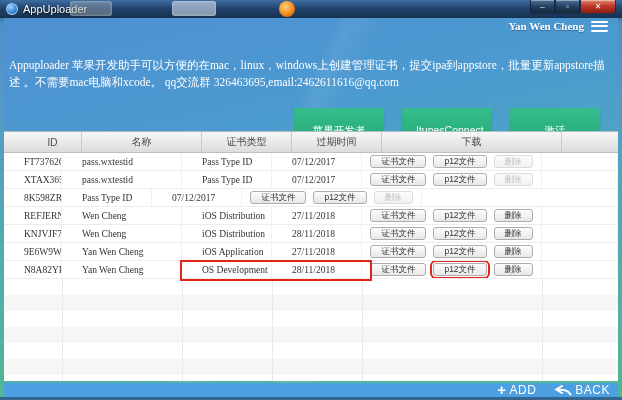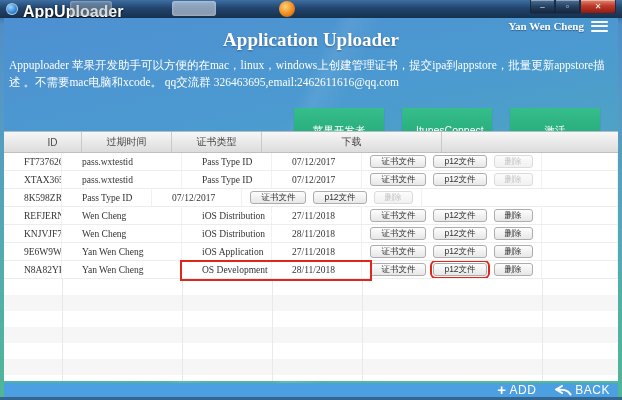--- a/index.html
+++ b/index.html
@@ -5,21 +5,21 @@
   html,body{margin:0;padding:0;background:#222;}
   .window{position:relative;width:622px;height:400px;overflow:hidden;
     font-family:"Liberation Sans",sans-serif;
     background:linear-gradient(180deg,#1c3c63 0%,#4f8fc4 6%,#5596c9 20%,#53aab2 60%,#4fb795 100%);}
   
   .titlebar{position:absolute;left:0;top:0;width:622px;height:18px;
     background:linear-gradient(180deg,#3d6ea3 0%,#22456e 45%,#16314f 100%);}
   .app-icon{position:absolute;left:6px;top:3px;width:12px;height:12px;border-radius:50%;
     background:radial-gradient(circle at 35% 30%,#9fd4ff 0%,#3c8fd8 55%,#1a5fa8 100%);
     border:1px solid rgba(255,255,255,.5);box-sizing:border-box;}
-  .title-text{position:absolute;left:23px;top:3px;font-size:16px;font-weight:bold;color:#fff;
+  .title-text{position:absolute;left:23px;top:3px;font-size:11px;font-weight:normal;color:#fff;
     text-shadow:0 1px 2px #000;}
   .glass{position:absolute;top:1px;height:15px;border-radius:3px;background:rgba(200,220,240,.30);
     box-shadow:inset 0 0 3px rgba(255,255,255,.5);}
   .g1{left:70px;width:42px;background:rgba(160,170,180,.45);}
   .g2{left:172px;width:44px;background:rgba(225,235,245,.55);}
   .firefox{position:absolute;left:279px;top:1px;width:16px;height:16px;border-radius:50%;
     background:radial-gradient(circle at 40% 35%,#ffd27a 0%,#f08a1d 55%,#b34a0a 100%);}
   .win-controls{position:absolute;right:6px;top:0;display:flex;}
   .wc{height:14px;display:flex;align-items:center;justify-content:center;
     color:#fff;font-size:8px;line-height:8px;border:1px solid rgba(20,40,70,.9);
@@ -108,35 +108,35 @@
 
     <div class="user-row">
       <span class="user-name">Yan Wen Cheng</span>
       <span class="burger">
           <i></i>
           <i></i>
           <i></i>
         </span>
     </div>
 
-    <h1 class="page-title">Application Uploader</h1>
 
     <p class="desc">Appuploader 苹果开发助手可以方便的在mac，linux，windows上创建管理证书，提交ipa到appstore，批量更新appstore描述 。不需要mac电脑和xcode。 qq交流群 326463695,email:2462611616@qq.com</p>
 
     <div class="toolbar">
       <button class="btn-green">苹果开发者中心</button>
       <button class="btn-green">ItunesConnect</button>
       <button class="btn-green">激活</button>
     </div>
 
     <div class="tbl">
       <div class="thead">
         <div class="th c0">ID</div>
+        <div class="th c1">名称</div>
+        <div class="th c2">证书类型</div>
         <div class="th c3">过期时间</div>
-        <div class="th c2">证书类型</div>
         <div class="th c4">下载</div>
         <div class="th c5"></div>
       </div>
       <div>
   <div class="trow">
     <div class="td c0">FT737626HC</div>
     <div class="td c1">pass.wxtestid</div>
     <div class="td c2">Pass Type ID</div>
     <div class="td c3">07/12/2017</div>
     <div class="td c4">

